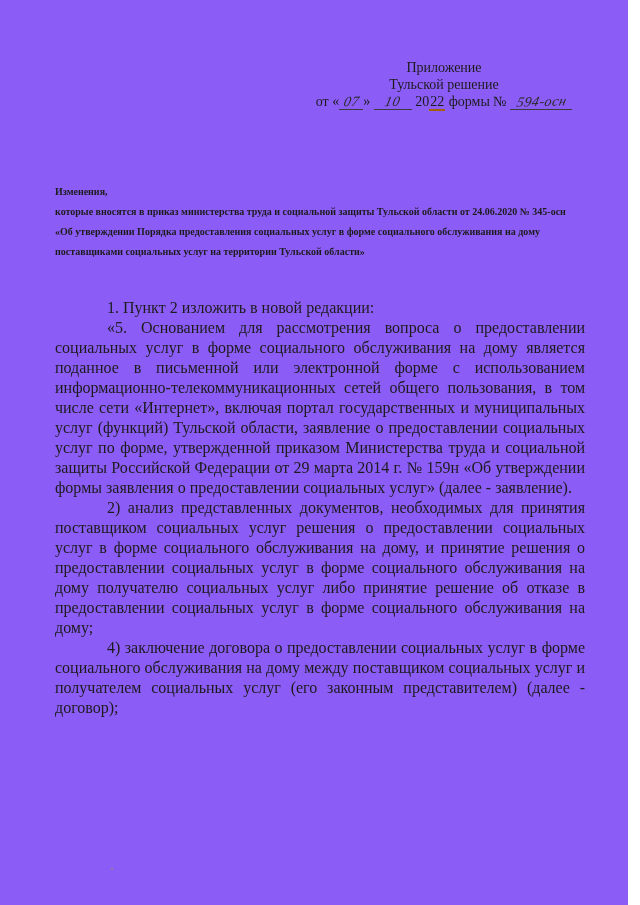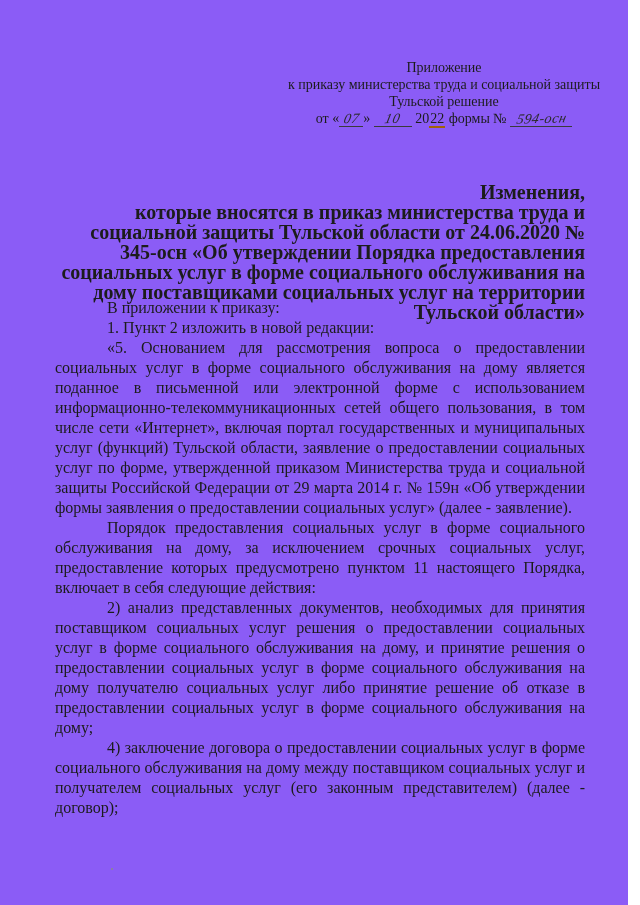--- a/index.html
+++ b/index.html
@@ -50,24 +50,24 @@
   .year-tail {
     border-bottom: 2px solid #a16207;
     padding: 0 1px;
   }
   
   .title-block {
     position: absolute;
     top: 182px;
     left: 55px;
     width: 530px;
-    font-size: 20px;
+    font-size: 10px;
     line-height: 20px;
     font-weight: bold;
-    text-align: right;
+    text-align: left;
   }
   .title-block .tline { display: block; }
   
   .body-block {
     position: absolute;
     top: 298px;
     left: 55px;
     width: 530px;
     font-size: 16px;
     line-height: 20px;
@@ -89,34 +89,31 @@
     border-radius: 50%;
   }
 </style>
 </head>
 <body>
 
 <div class="page">
 
   <div class="header-block">
     <span class="hline">Приложение</span>
-    <span class="hline">к приказу министерства труда и социальной защиты</span>
     <span class="hline">Тульской решение</span>
     <span class="hline date-line"><span>от «</span><span class="blank blank-day"><span class="hw">07</span></span><span>»</span>&nbsp;<span class="blank blank-month"><span class="hw">10</span></span>&nbsp;<span>20</span><span class="year-tail">22</span><span> формы № </span><span class="blank blank-number"><span class="hw">594-осн</span></span></span>
   </div>
 
   <div class="title-block">
     <span class="tline">Изменения,</span>
     <span>которые вносятся в приказ министерства труда и социальной защиты Тульской области от 24.06.2020 № 345-осн «Об утверждении Порядка предоставления социальных услуг в форме социального обслуживания на дому поставщиками социальных услуг на территории Тульской области»</span>
   </div>
 
   <div class="body-block">
-    <p>В приложении к приказу:</p>
     <p>1. Пункт 2 изложить в новой редакции:</p>
     <p>«5. Основанием для рассмотрения вопроса о предоставлении социальных услуг в форме социального обслуживания на дому является поданное в письменной или электронной форме с использованием информационно-телекоммуникационных сетей общего пользования, в том числе сети «Интернет», включая портал государственных и муниципальных услуг (функций) Тульской области, заявление о предоставлении социальных услуг по форме, утвержденной приказом Министерства труда и социальной защиты Российской Федерации от 29 марта 2014 г. № 159н «Об утверждении формы заявления о предоставлении социальных услуг» (далее - заявление).</p>
-    <p>Порядок предоставления социальных услуг в форме социального обслуживания на дому, за исключением срочных социальных услуг, предоставление которых предусмотрено пунктом 11 настоящего Порядка, включает в себя следующие действия:</p>
     <p>2) анализ представленных документов, необходимых для принятия поставщиком социальных услуг решения о предоставлении социальных услуг в форме социального обслуживания на дому, и принятие решения о предоставлении социальных услуг в форме социального обслуживания на дому получателю социальных услуг либо принятие решение об отказе в предоставлении социальных услуг в форме социального обслуживания на дому;</p>
     <p>4) заключение договора о предоставлении социальных услуг в форме социального обслуживания на дому между поставщиком социальных услуг и получателем социальных услуг (его законным представителем) (далее - договор);</p>
   </div>
 
   <div class="artifact-dot"></div>
 
 </div>
 
 </body></html>

